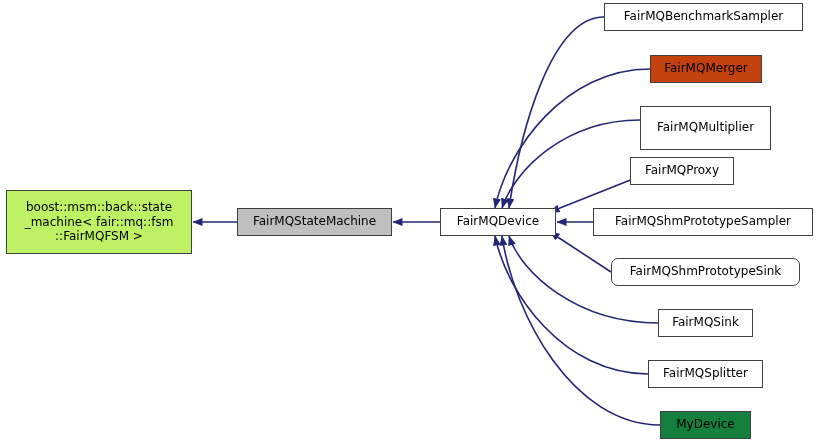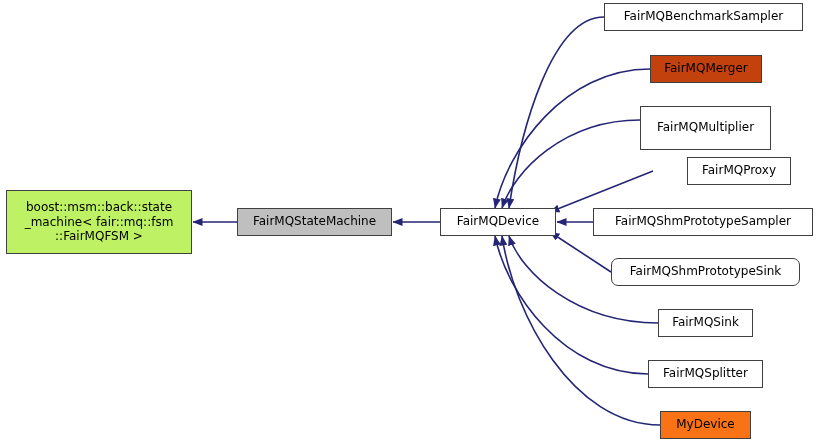--- a/index.html
+++ b/index.html
@@ -82,21 +82,21 @@
 
   <div id="node-layer">
       <div class="uml-node multiline" style="left: 6px; top: 190px; width: 186px; height: 64px; background: #bef264; border-color: rgb(64, 64, 64); color: rgb(0, 0, 0);"><span class="node-label">boost::msm::back::state
 _machine&lt; fair::mq::fsm
 ::FairMQFSM &gt;</span></div>
       <div class="uml-node highlight" style="left: 237px; top: 208px; width: 155px; height: 28px; background: rgb(191, 191, 191); border-color: rgb(64, 64, 64); color: rgb(0, 0, 0);"><span class="node-label">FairMQStateMachine</span></div>
       <div class="uml-node" style="left: 440px; top: 208px; width: 116px; height: 28px; background: rgb(255, 255, 255); border-color: rgb(64, 64, 64); color: rgb(0, 0, 0);"><span class="node-label">FairMQDevice</span></div>
       <div class="uml-node" style="left: 604px; top: 3px; width: 199px; height: 28px; background: rgb(255, 255, 255); border-color: rgb(64, 64, 64); color: rgb(0, 0, 0);"><span class="node-label">FairMQBenchmarkSampler</span></div>
       <div class="uml-node" style="left: 650px; top: 55px; width: 112px; height: 28px; background: #c2410c; border-color: rgb(64, 64, 64); color: rgb(0, 0, 0); justify-content: center;"><span class="node-label">FairMQMerger</span></div>
       <div class="uml-node" style="left: 640px; top: 106px; width: 131px; height: 44px; background: rgb(255, 255, 255); border-color: rgb(64, 64, 64); color: rgb(0, 0, 0);"><span class="node-label">FairMQMultiplier</span></div>
-      <div class="uml-node" style="left: 687px; top: 157px; width: 104px; height: 28px; background: rgb(255, 255, 255); border-color: rgb(64, 64, 64); color: rgb(0, 0, 0);"><span class="node-label">FairMQProxy</span></div>
+      <div class="uml-node" style="left: 630px; top: 157px; width: 104px; height: 28px; background: rgb(255, 255, 255); border-color: rgb(64, 64, 64); color: rgb(0, 0, 0);"><span class="node-label">FairMQProxy</span></div>
       <div class="uml-node" style="left: 593px; top: 208px; width: 220px; height: 28px; background: rgb(255, 255, 255); border-color: rgb(64, 64, 64); color: rgb(0, 0, 0);"><span class="node-label">FairMQShmPrototypeSampler</span></div>
       <div class="uml-node" style="left: 611px; top: 258px; width: 189px; height: 28px; background: rgb(255, 255, 255); border-color: rgb(64, 64, 64); color: rgb(0, 0, 0); border-radius: 7px;"><span class="node-label">FairMQShmPrototypeSink</span></div>
       <div class="uml-node" style="left: 658px; top: 309px; width: 95px; height: 28px; background: rgb(255, 255, 255); border-color: rgb(64, 64, 64); color: rgb(0, 0, 0);"><span class="node-label">FairMQSink</span></div>
       <div class="uml-node" style="left: 648px; top: 360px; width: 115px; height: 28px; background: rgb(255, 255, 255); border-color: rgb(64, 64, 64); color: rgb(0, 0, 0);"><span class="node-label">FairMQSplitter</span></div>
-      <div class="uml-node" style="left: 660px; top: 411px; width: 91px; height: 28px; background: #f97316; border-color: rgb(64, 64, 64); color: rgb(0, 0, 0);"><span class="node-label">MyDevice</span></div>
+      <div class="uml-node" style="left: 660px; top: 411px; width: 91px; height: 28px; background: #15803d; border-color: rgb(64, 64, 64); color: rgb(0, 0, 0);"><span class="node-label">MyDevice</span></div>
     </div>
 
 </div>
 
 </body></html>

